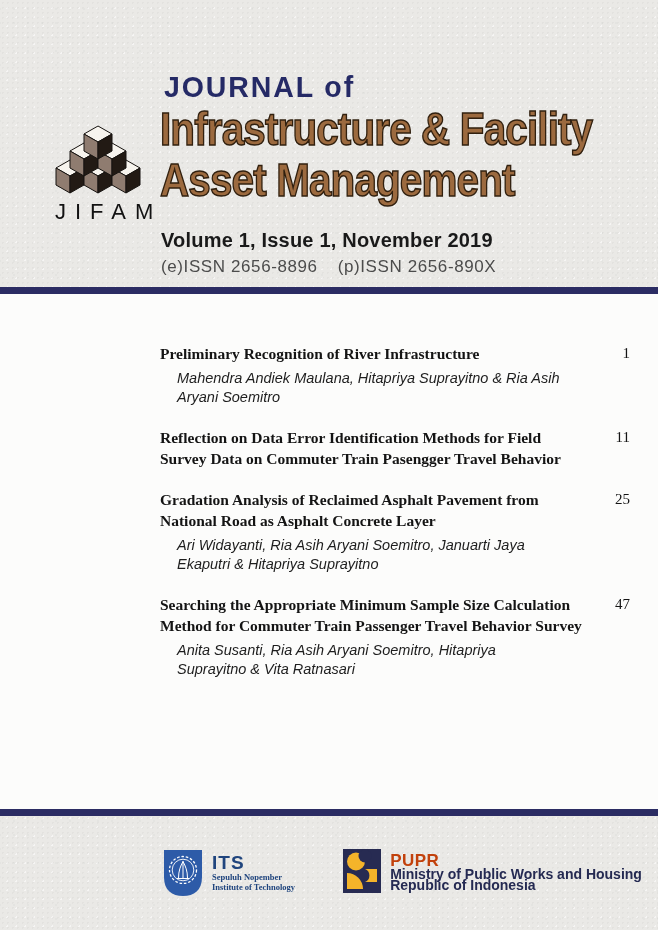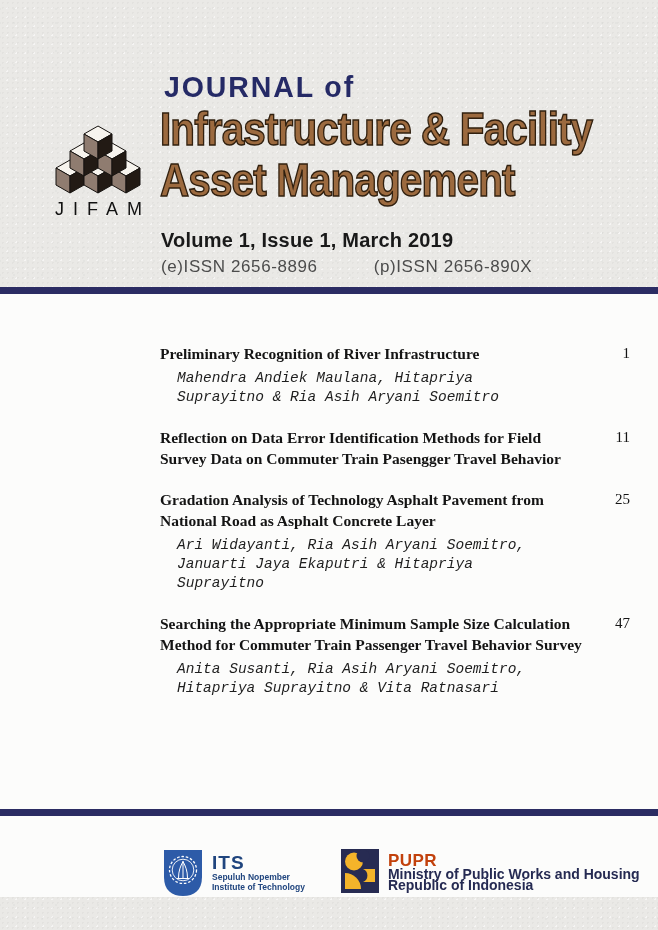--- a/index.html
+++ b/index.html
@@ -12,21 +12,21 @@
       radial-gradient(rgba(255,255,255,0.55) 1px, transparent 1px),
       radial-gradient(rgba(0,0,0,0.022) 1.5px, transparent 1.5px);
     background-size:5px 5px, 9px 9px, 14px 14px;
     background-position:0 0, 3px 4px, 7px 2px;
   }
   .page{position:absolute;inset:0;}
 
   
   .logo-block{position:absolute;left:46px;top:120px;width:104px;text-align:center;}
   .logo-cubes{display:block;margin:0 auto;}
-  .logo-acronym{margin-top:3px;font-size:18px;color:#121212;letter-spacing:9px;text-indent:9px;font-weight:400;}
+  .logo-acronym{margin-top:3px;font-size:22px;color:#121212;letter-spacing:9px;text-indent:9px;font-weight:400;}
 
   .supertitle{
     position:absolute;left:164px;top:70px;
     font-size:30px;font-weight:bold;color:#252a66;letter-spacing:2px;
     transform:scaleX(0.95);transform-origin:left top;white-space:nowrap;
   }
   .main-title{
     position:absolute;left:160px;
     font-size:47px;font-weight:bold;color:#9c6a3f;
     -webkit-text-stroke:1.5px #31200f;
@@ -35,57 +35,57 @@
   }
   .main-title.line1{top:101px;}
   .main-title.line2{top:152px;}
 
   .issue-line{
     position:absolute;left:161px;top:229px;
     font-size:20px;font-weight:bold;color:#191919;letter-spacing:0.2px;white-space:nowrap;
   }
   .issn-line{
     position:absolute;left:161px;top:257px;
-    font-size:17px;color:#4c4c4c;letter-spacing:0.6px;display:flex;gap:56px;white-space:nowrap;
+    font-size:17px;color:#4c4c4c;letter-spacing:0.6px;display:flex;gap:20px;white-space:nowrap;
   }
 
   
   .rule{position:absolute;left:0;right:0;height:7px;background:#2b2c63;}
   .rule-top{top:287px;}
   .rule-bottom{top:809px;}
   .content-box{
-    position:absolute;left:0;right:0;top:294px;height:603px;
+    position:absolute;left:0;right:0;top:294px;height:515px;
     background:#fcfcfb;
     box-sizing:border-box;
     padding:49px 28px 0 160px;
   }
 
   
   .article{display:flex;align-items:flex-start;margin-bottom:20px;}
   .article-main{width:424px;}
   .article-title{
     font-family:"Liberation Serif",serif;font-weight:bold;
     font-size:15.5px;line-height:21px;color:#141414;
   }
   .article-authors{
-    font-family:Liberation Mono, monospace;font-style:italic;
+    font-family:Liberation Sans, sans-serif;font-style:italic;
     font-size:14.5px;line-height:19px;color:#1e1e1e;
     margin:5px 16px 0 17px;
   }
   .article-page{
     font-family:"Liberation Serif",serif;font-size:15px;color:#141414;
     margin-left:auto;width:38px;text-align:right;padding-top:2px;
   }
 
   
-  .footer-logos{position:absolute;left:163px;top:849px;display:flex;align-items:flex-start;gap:36px;}
+  .footer-logos{position:absolute;left:163px;top:849px;display:flex;align-items:flex-start;gap:48px;}
   .inst{display:flex;align-items:center;gap:9px;}
   .inst-text{display:flex;flex-direction:column;}
   .its-acronym{font-size:19px;font-weight:bold;color:#20457e;letter-spacing:1px;line-height:18px;}
-  .its-line{font-size:8.5px;line-height:10px;color:#20457e;font-family:Liberation Sans, sans-serif;font-weight:bold;}
+  .its-line{font-size:8.5px;line-height:10px;color:#20457e;font-family:Liberation Serif, serif;font-weight:bold;}
   .pupr-acronym{font-size:17px;font-weight:bold;color:#c2410c;line-height:17px;letter-spacing:0.5px;}
   .pupr-line{font-size:14px;line-height:10.5px;color:#252a52;font-weight:bold;}
 </style>
 </head>
 <body>
 
 <div class="page">
 
   <div class="logo-block">
     <svg class="logo-cubes" width="94" height="76" viewBox="0 0 92 76">
@@ -112,21 +112,21 @@
         <path d="M32,14 L46,22 L46,39 L32,31 Z" fill="#8f7c70"></path>
         <path d="M60,14 L46,22 L46,39 L60,31 Z" fill="#221a14"></path>
       </g>
     </svg>
     <div class="logo-acronym">JIFAM</div>
   </div>
 
   <div class="supertitle">JOURNAL of</div>
   <div class="main-title line1">Infrastructure &amp; Facility</div>
   <div class="main-title line2">Asset Management</div>
-  <div class="issue-line">Volume 1, Issue 1, March 2019</div>
+  <div class="issue-line">Volume 1, Issue 1, November 2019</div>
   <div class="issn-line">
     <span>(e)ISSN 2656-8896</span>
     <span>(p)ISSN 2656-890X</span>
   </div>
 
   <div class="rule rule-top"></div>
 
   <div class="content-box">
 
     <div class="article">
@@ -139,21 +139,21 @@
 
     <div class="article">
       <div class="article-main">
         <div class="article-title">Reflection on Data Error Identification Methods for Field Survey Data on Commuter Train Pasengger Travel Behavior</div>
       </div>
       <div class="article-page">11</div>
     </div>
 
     <div class="article">
       <div class="article-main">
-        <div class="article-title">Gradation Analysis of Technology Asphalt Pavement from National Road as Asphalt Concrete Layer</div>
+        <div class="article-title">Gradation Analysis of Reclaimed Asphalt Pavement from National Road as Asphalt Concrete Layer</div>
         <div class="article-authors">Ari Widayanti, Ria Asih Aryani Soemitro, Januarti Jaya Ekaputri &amp; Hitapriya Suprayitno</div>
       </div>
       <div class="article-page">25</div>
     </div>
 
 
     <div class="article">
       <div class="article-main">
         <div class="article-title">Searching the Appropriate Minimum Sample Size Calculation Method for Commuter Train Passenger Travel Behavior Survey</div>
         <div class="article-authors">Anita Susanti, Ria Asih Aryani Soemitro, Hitapriya Suprayitno &amp; Vita Ratnasari</div>

